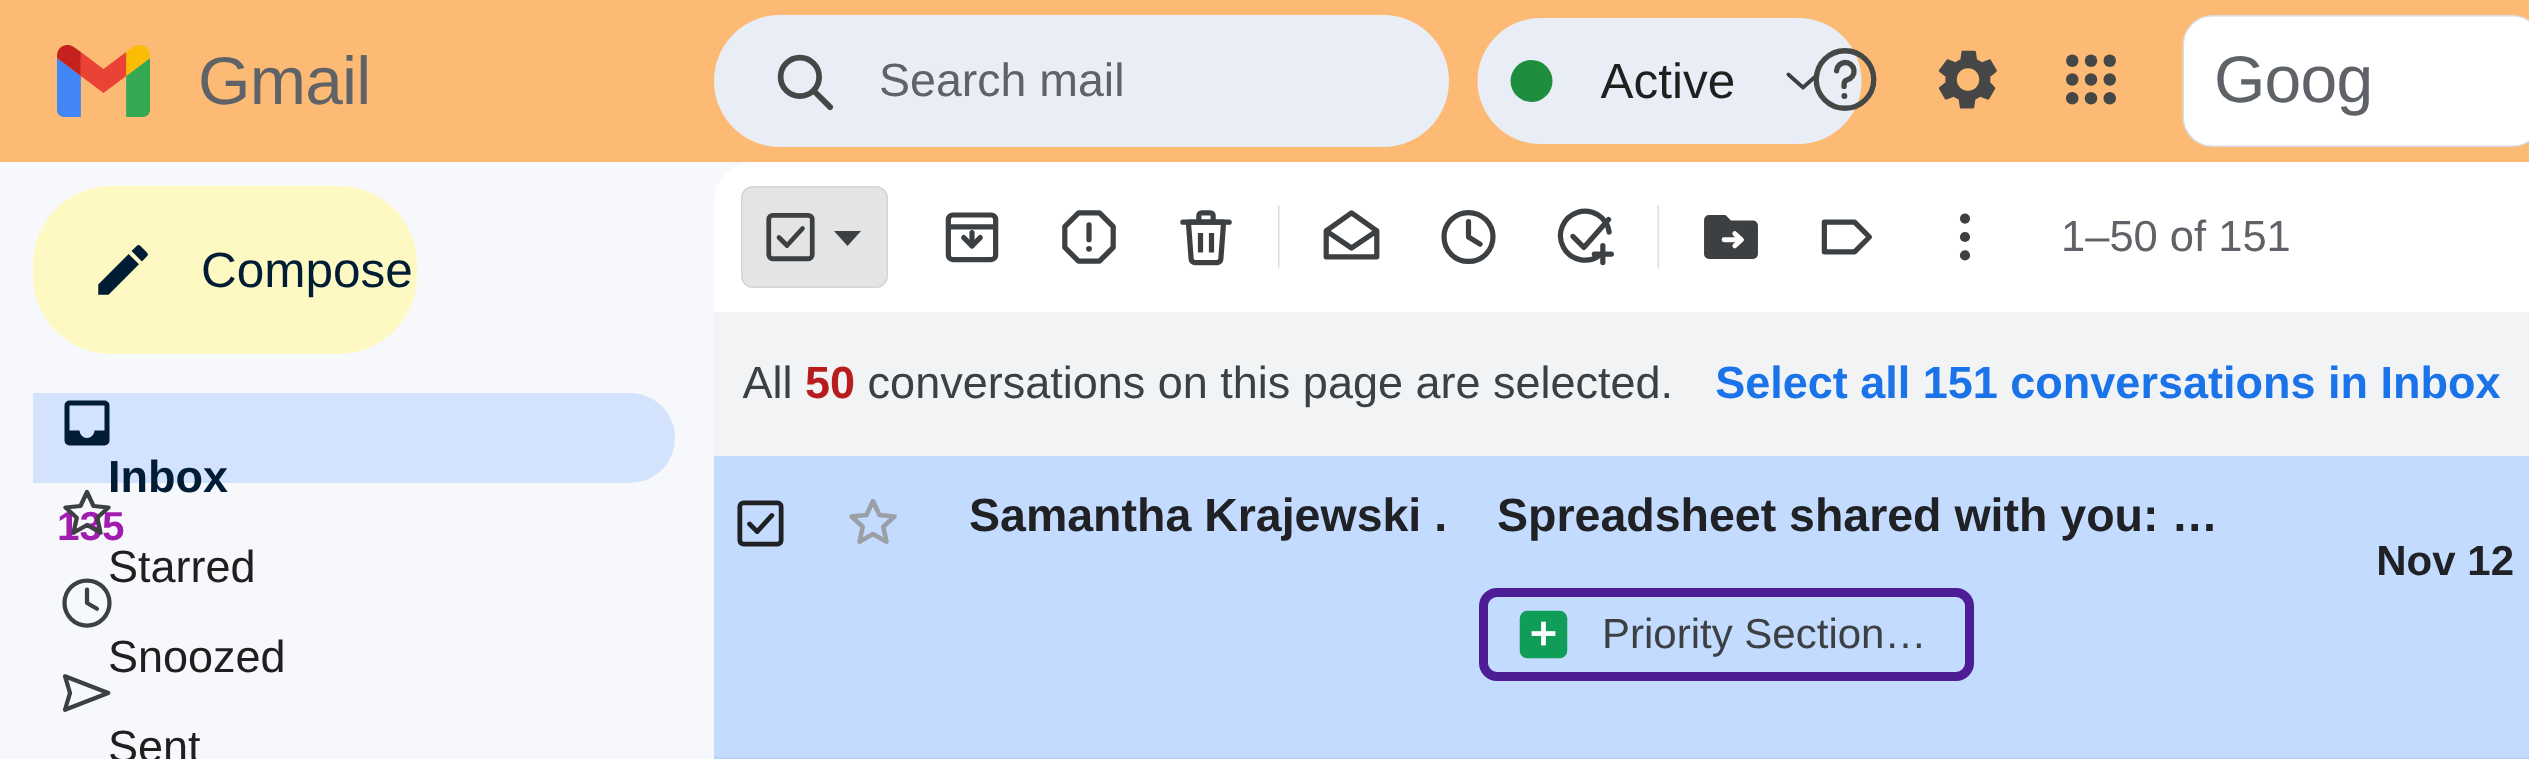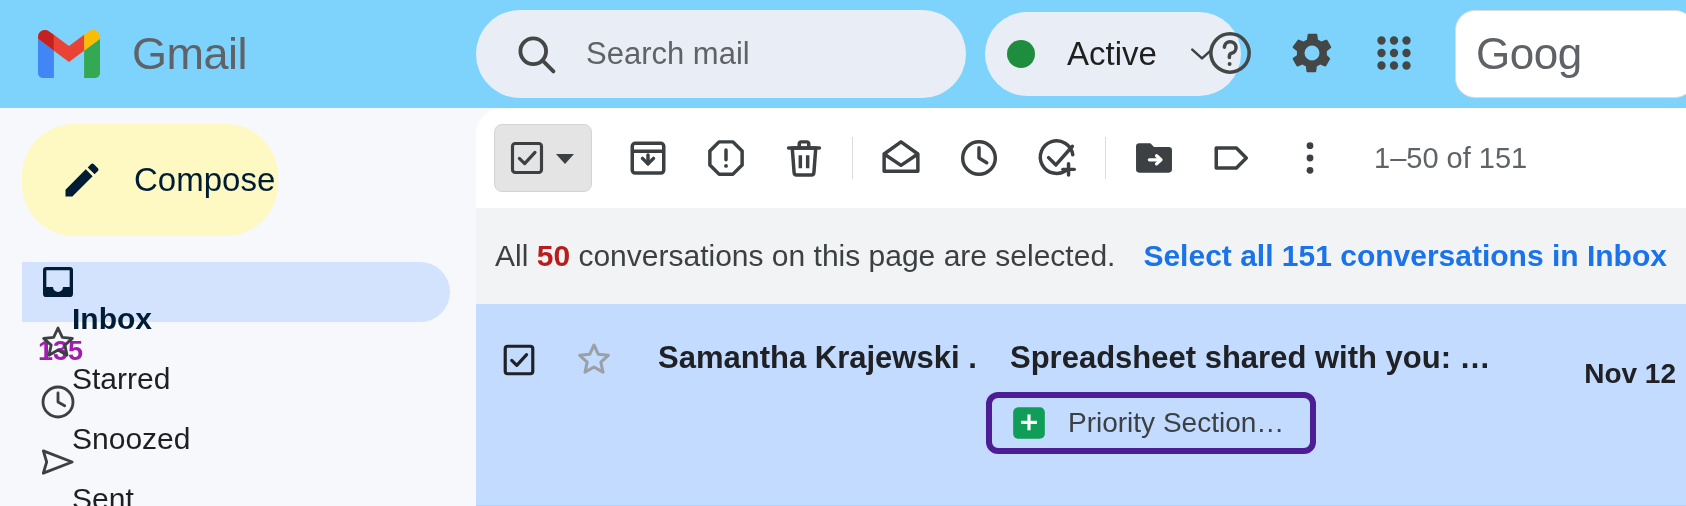--- a/index.html
+++ b/index.html
@@ -8,21 +8,21 @@
     overflow: hidden;
     background: #f6f8fc;
     font-family: "Liberation Sans", sans-serif;
     -webkit-font-smoothing: antialiased;
   }
   .app { position: relative; width: 1686px; height: 506px; background: #f6f8fc; }
 
   
   .header {
     position: absolute; top: 0; left: 0; width: 1686px; height: 108px;
-    display: flex; align-items: center; background: #7dd3fc;
+    display: flex; align-items: center; background: #fdba74;
   }
   .brand { display: flex; align-items: center; margin-left: 38px; width: 400px; }
   .gmail-logo { width: 62px; height: 48px; position: relative; flex: none; }
   .gmail-text {
     font-size: 45px; color: #5f6368; margin-left: 32px;
     letter-spacing: -0.5px; font-weight: 400;
   }
 
   .searchbar {
     position: absolute; left: 476px; top: 10px;
@@ -111,21 +111,21 @@
     display: flex; align-items: center; justify-content: center; gap: 28px;
   }
   .banner-text { font-size: 30px; color: #3c4043; }
   .banner-text b { font-weight: bold; color: #b91c1c; text-align: right; }
   .banner-link { font-size: 30px; color: #1a73e8; font-weight: bold; cursor: pointer; text-decoration: none; }
 
   .row {
     position: relative; height: 202px; background: #c2dbff;
     border-bottom: 1px solid #b4d0f7; padding-top: 22px;
   }
-  .row-top { display: flex; align-items: center; padding-left: 24px; }
+  .row-top { display: flex; align-items: flex-start; padding-left: 12px; }
   .row-cb { width: 38px; height: 38px; flex: none; margin-top: 4px; cursor: pointer; }
   .row-star { width: 40px; height: 40px; flex: none; margin-left: 36px; margin-top: 2px; cursor: pointer; }
   .row-sender {
     font-size: 31px; font-weight: bold; color: #202124;
     margin-left: 44px; width: 352px; flex: none;
     white-space: nowrap; overflow: hidden;
   }
   .row-subject {
     font-size: 31px; font-weight: bold; color: #202124;
     flex: 1; white-space: nowrap; overflow: hidden;

